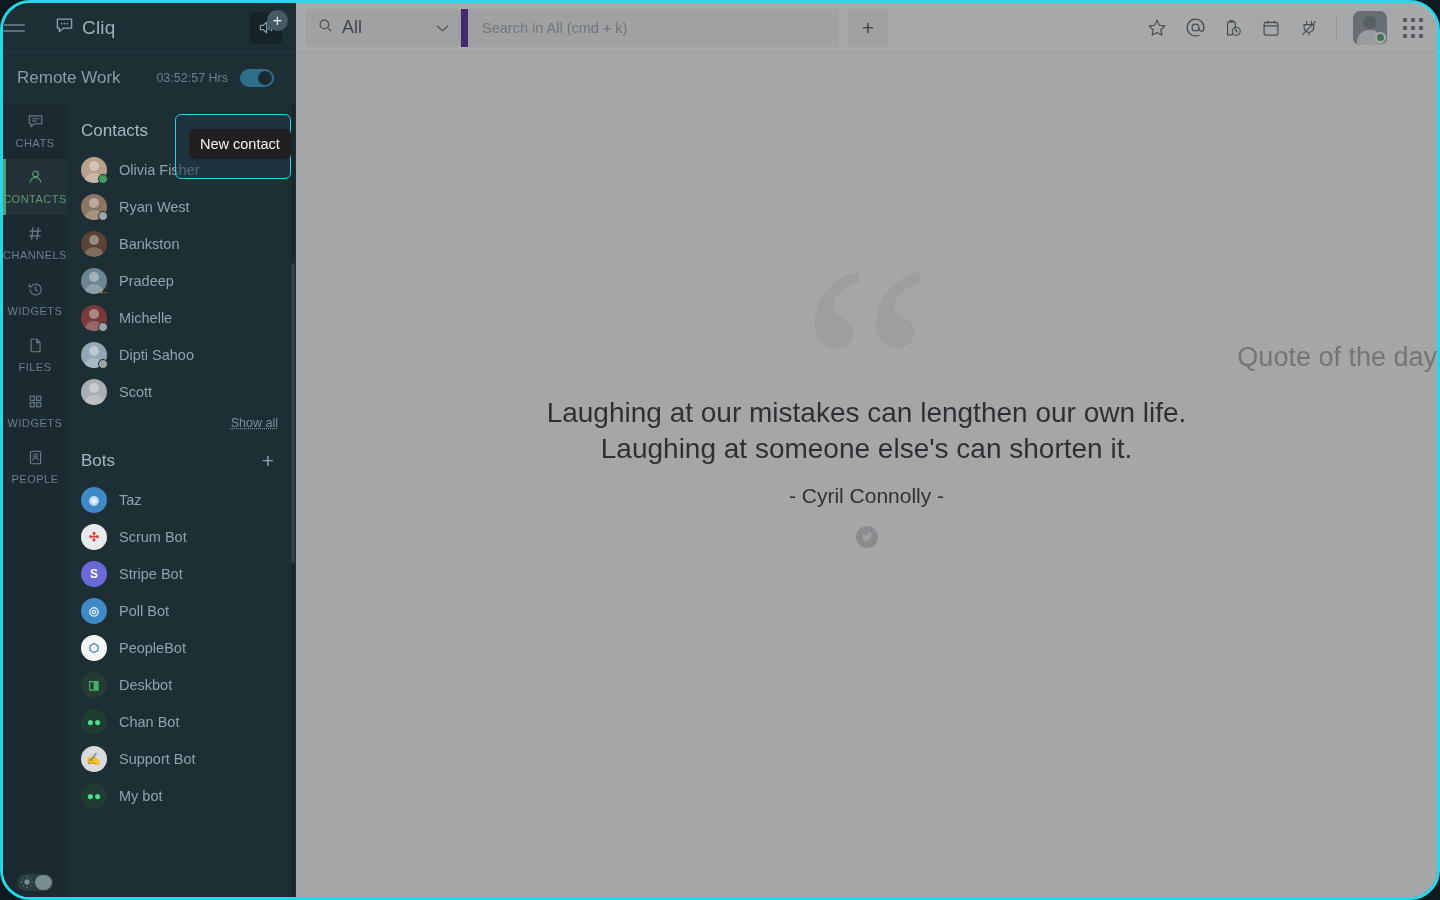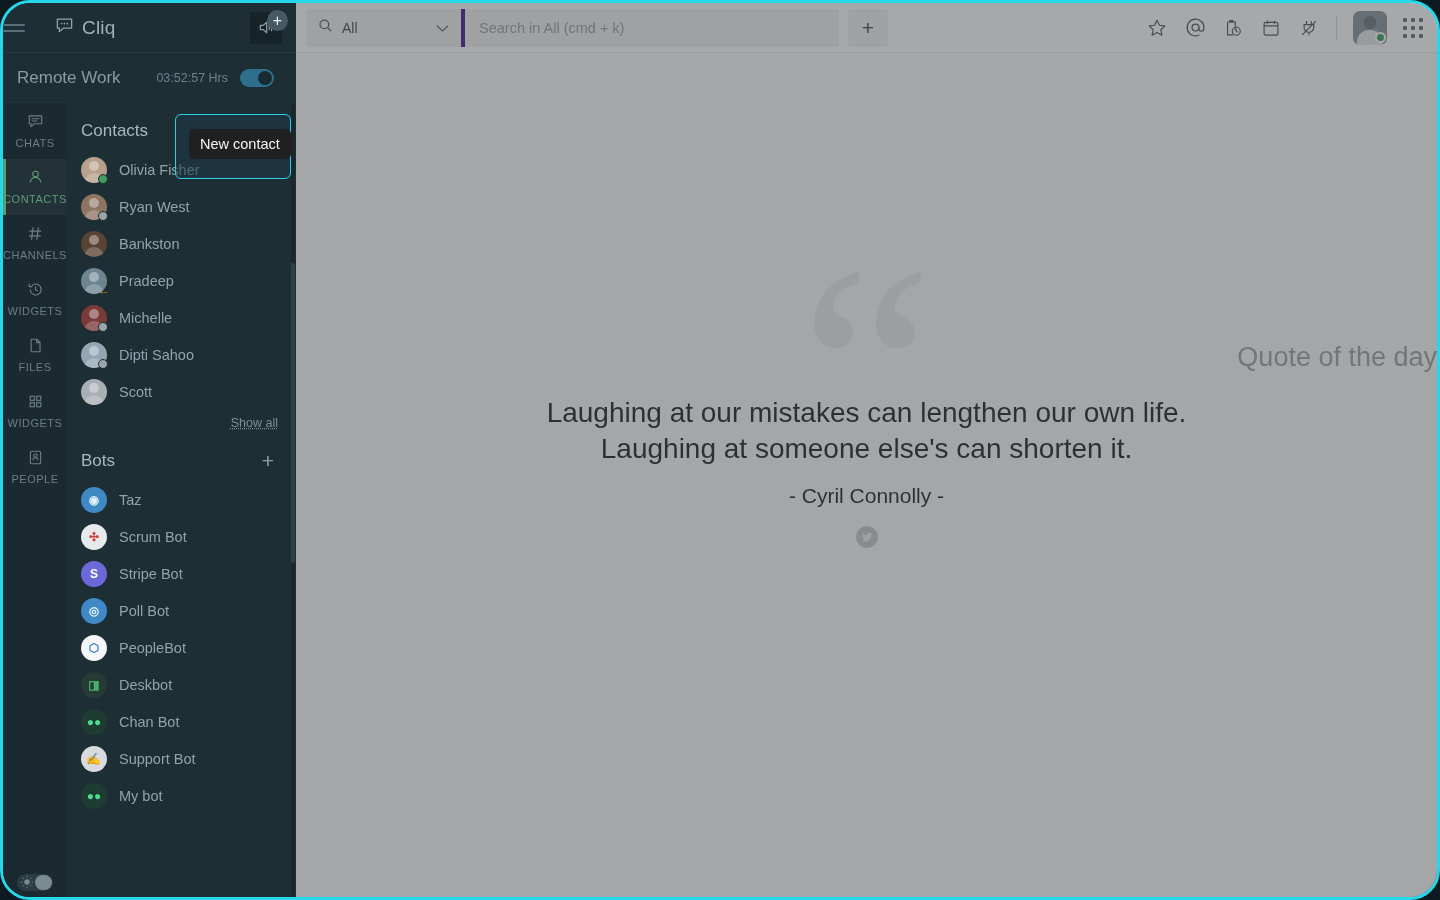--- a/index.html
+++ b/index.html
@@ -213,25 +213,25 @@
     padding: 0 14px 0 10px; border-bottom: 1px solid #e7e9ea;
     background: #ffffff;
   }
   #search-group { display: flex; align-items: center; flex: none; }
   #search-scope {
     display: flex; align-items: center; gap: 9px;
     width: 155px; height: 38px; padding: 0 12px;
     background: #f1f3f4; border-radius: 4px 0 0 4px;
     cursor: pointer;
   }
-  #scope-label { color: #44505a; font-size: 14px; }
+  #scope-label { color: #44505a; font-size: 18px; }
   #scope-caret { margin-left: auto; }
   #search-input-wrap {
     width: 378px; height: 38px;
-    background: #f1f3f4; border-left: 4px solid #4c1d95;
+    background: #f1f3f4; border-left: 7px solid #4c1d95;
     display: flex; align-items: center; padding: 0 14px;
   }
   #search-input {
     border: none; background: transparent; outline: none;
     width: 100%; font-size: 14.5px; color: #44505a;
     font-family: "Liberation Sans", sans-serif;
   }
   #search-input::placeholder { color: #9aa3a9; }
   #new-chat-btn {
     width: 40px; height: 38px; margin-left: 9px;

